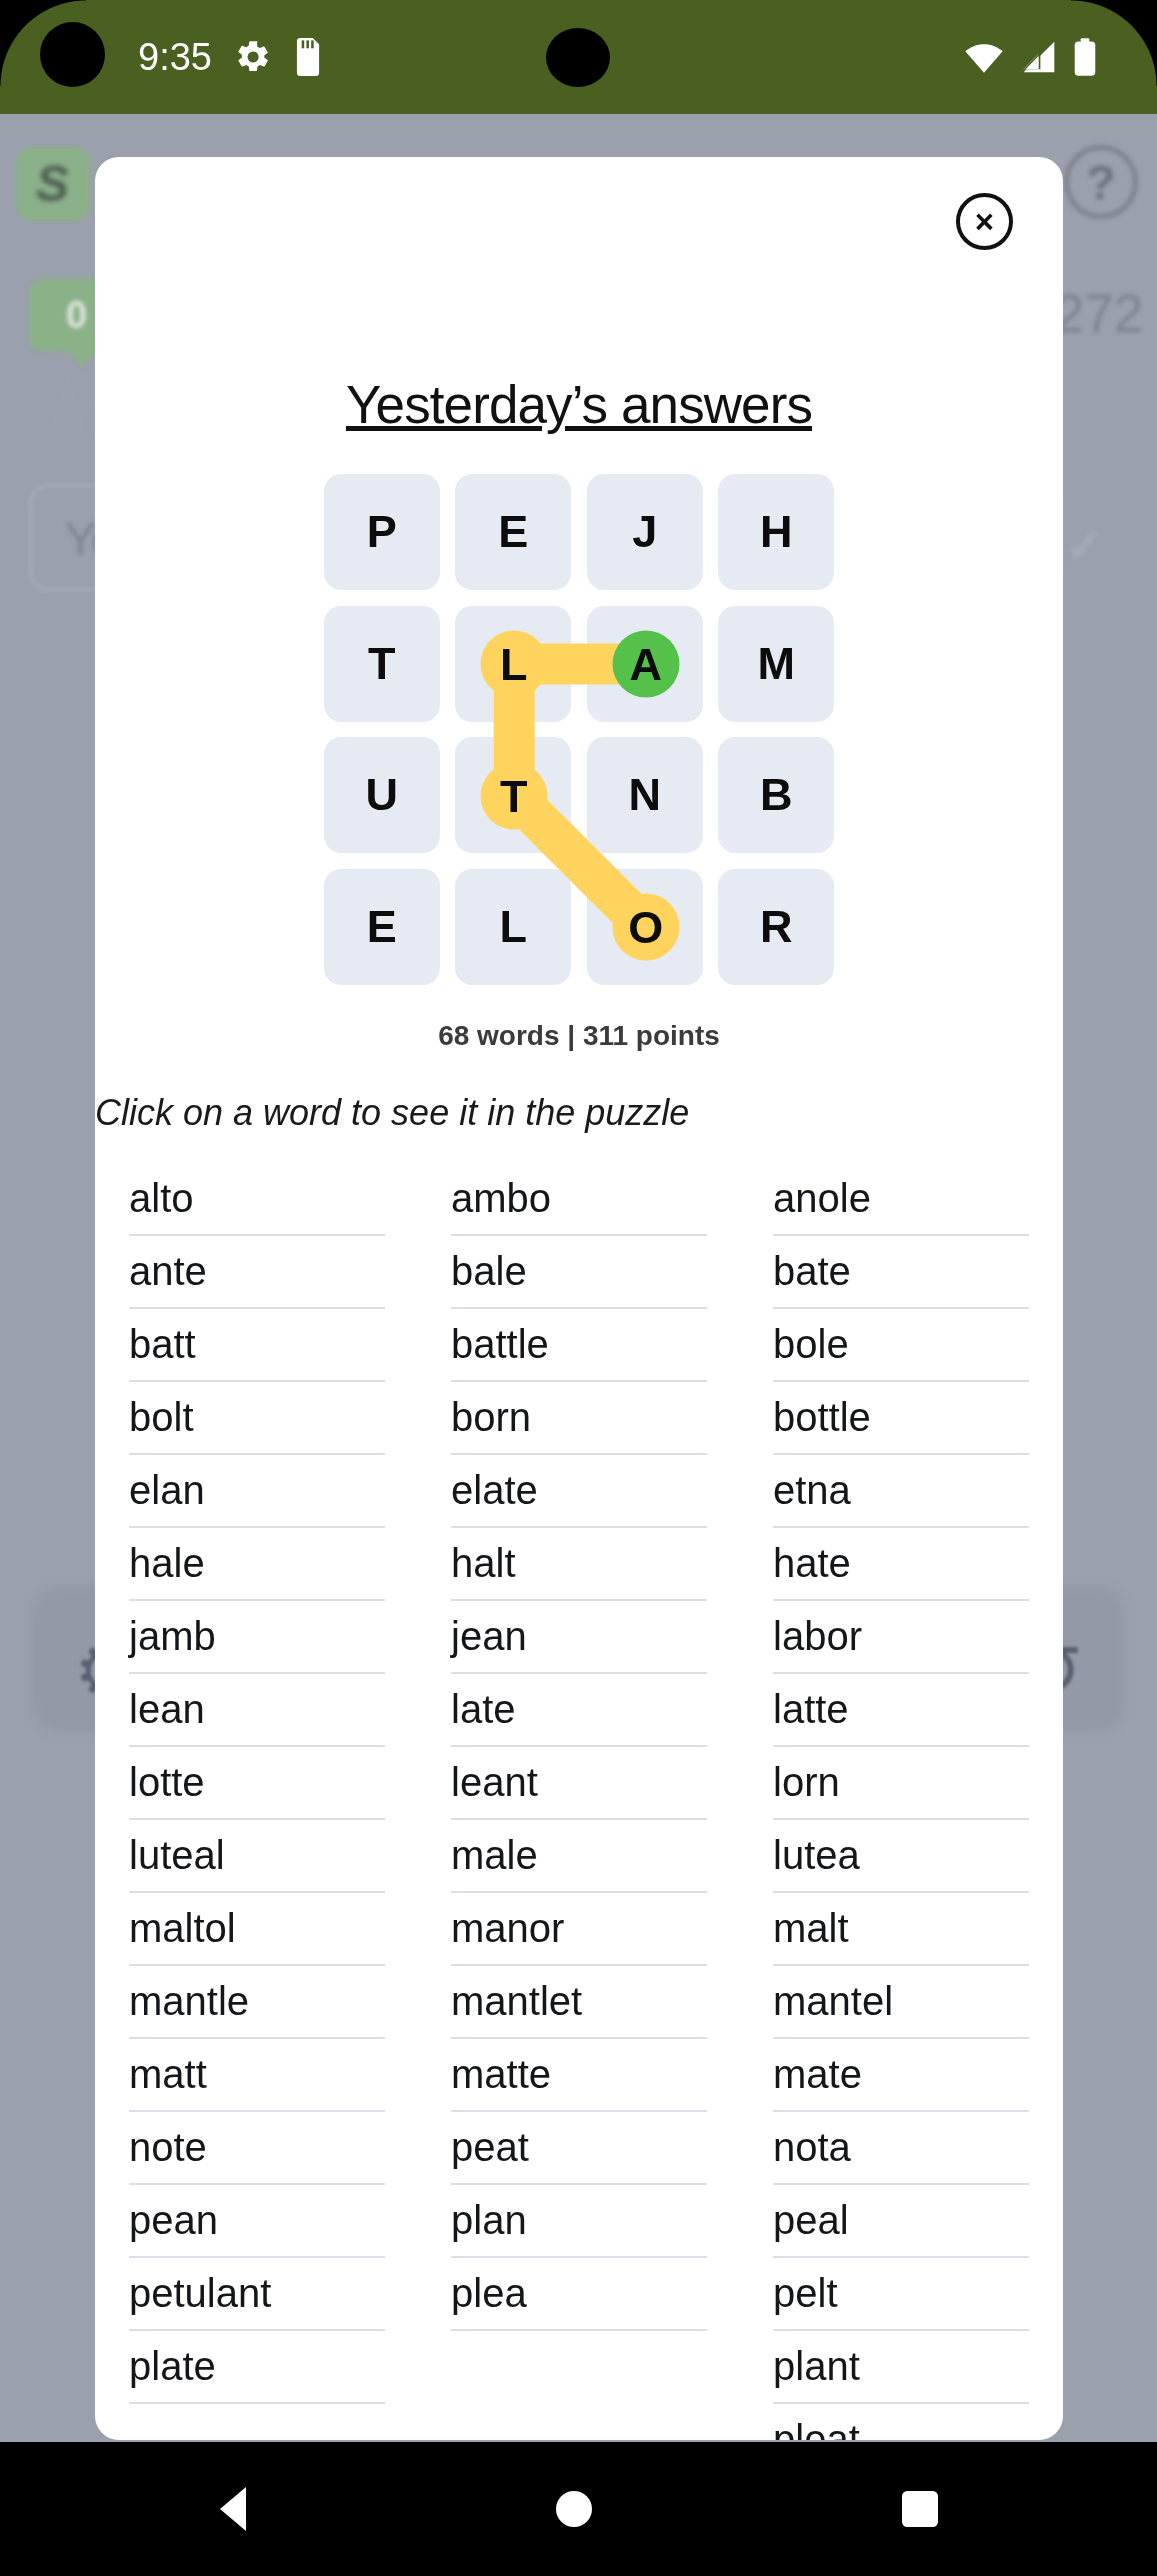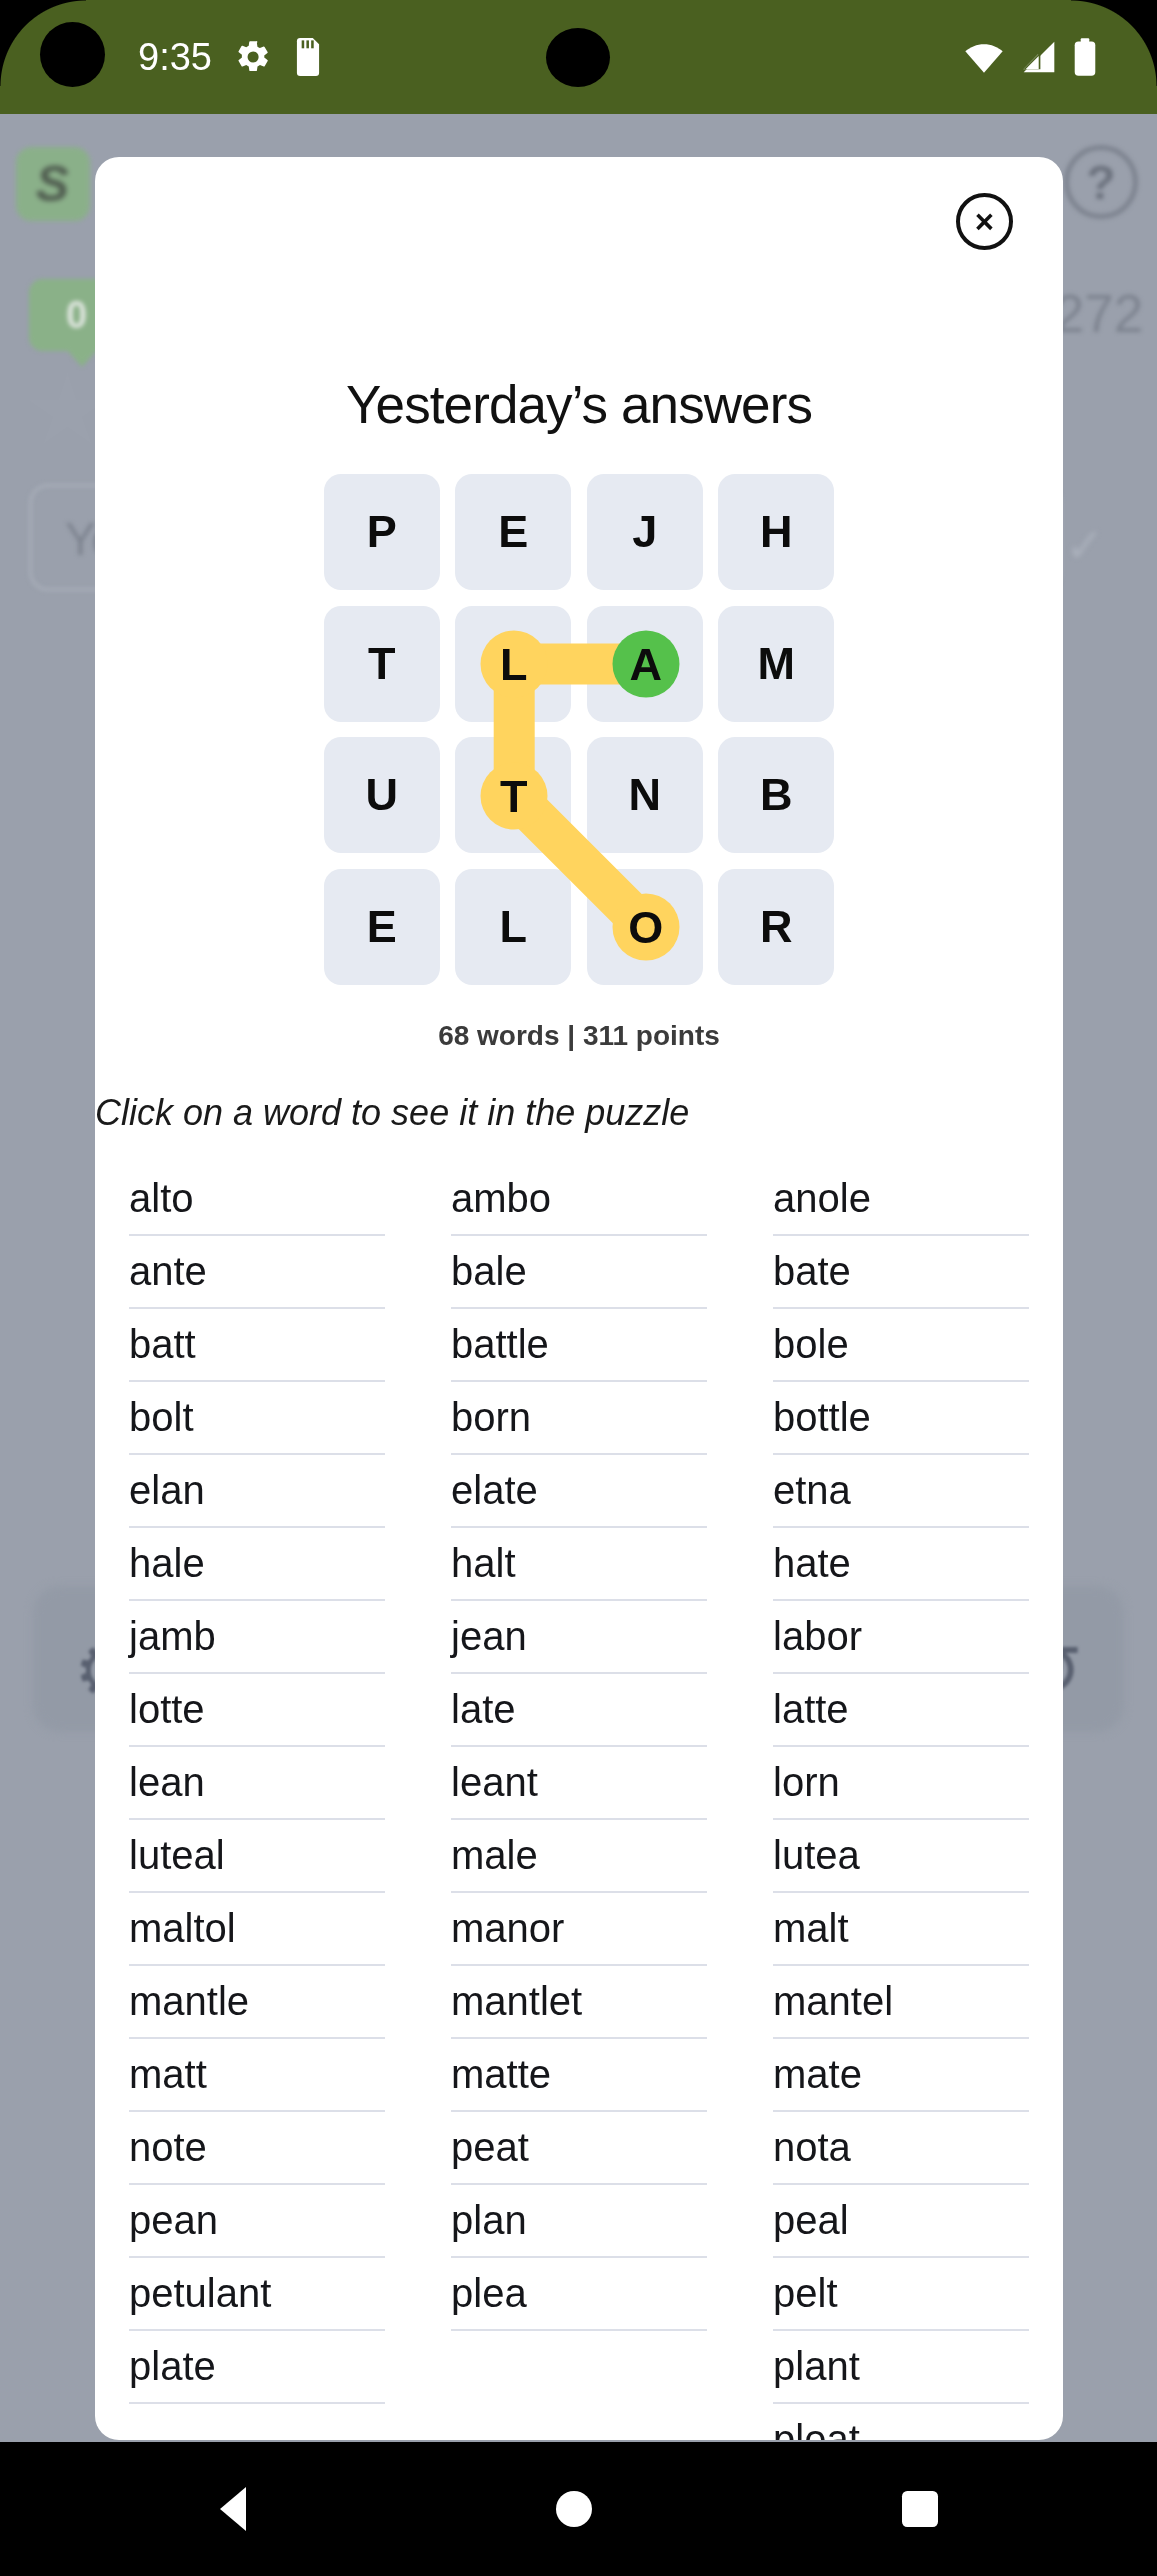--- a/index.html
+++ b/index.html
@@ -120,21 +120,21 @@
   }
   .close-btn {
     position: absolute; right: 50px; top: 36px;
     width: 57px; height: 57px; border: 4.3px solid #111; border-radius: 50%;
     display:flex; align-items:center; justify-content:center;
     background:#fff; cursor: pointer;
   }
   .close-x { font-size: 33px; font-weight: 700; color:#111; line-height:1; }
   .modal-title {
     position: absolute; top: 217px; left: 0; width: 100%;
-    text-align: center; font-size: 53px; color:#111; letter-spacing: -0.9px;
+    text-align: center; font-size: 53px; color:#111; letter-spacing: -0.9px; text-decoration: underline;
   }
 
   
   .gridwrap {
     position: absolute; top: 317px; left: 0; width: 100%;
     display: flex; justify-content: center;
   }
   .grid {
     position: relative;
     display: grid; grid-template-columns: repeat(4, 116px);
@@ -307,22 +307,22 @@
 
     <div class="words" id="words">
         <div class="wcol">
           <div class="word">alto</div>
           <div class="word">ante</div>
           <div class="word">batt</div>
           <div class="word">bolt</div>
           <div class="word">elan</div>
           <div class="word">hale</div>
           <div class="word">jamb</div>
+          <div class="word">lean</div>
           <div class="word">lotte</div>
-          <div class="word">lean</div>
           <div class="word">luteal</div>
           <div class="word">maltol</div>
           <div class="word">mantle</div>
           <div class="word">matt</div>
           <div class="word">note</div>
           <div class="word">pean</div>
           <div class="word">petulant</div>
           <div class="word">plate</div>
         </div>
         <div class="wcol">

